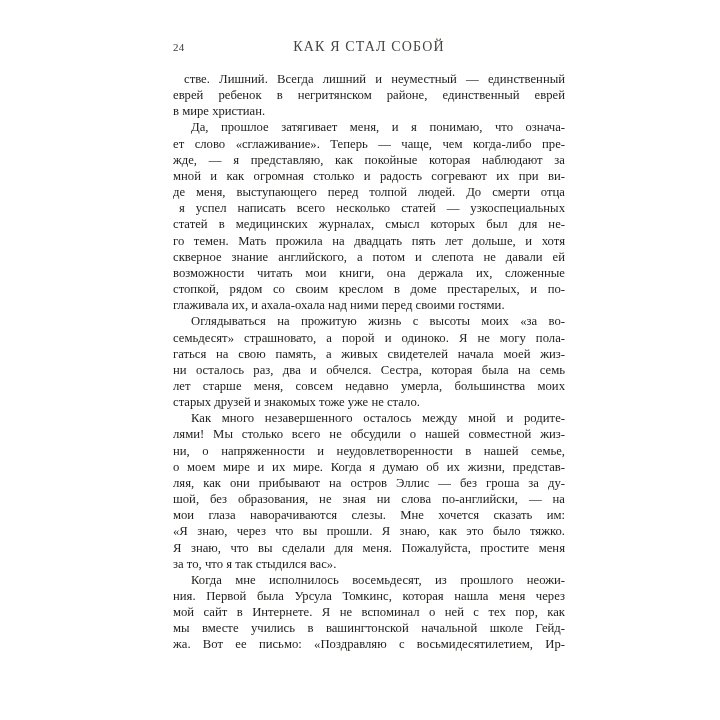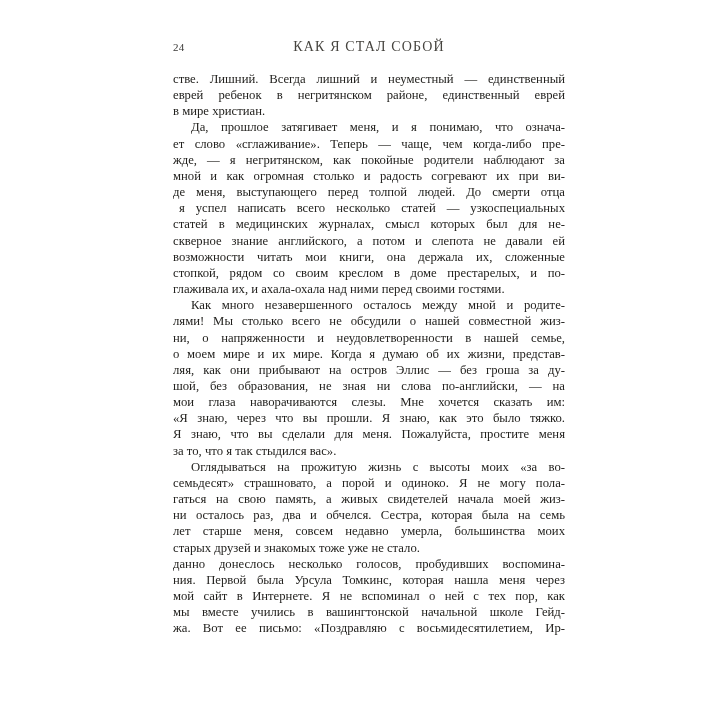--- a/index.html
+++ b/index.html
@@ -91,59 +91,60 @@
 
 <div class="page">
 
   <div class="running-head">
     <div class="folio">24</div>
     <div class="head-title">КАК Я СТАЛ СОБОЙ</div>
   </div>
 
   <div class="textblock">
       <p class="para">
-        <span class="ln" style="word-spacing: 0px;">стве. Лишний. Всегда лишний и неуместный — единственный</span>
+        <span class="ln" style="word-spacing: 0px; margin-left: 11px;">стве. Лишний. Всегда лишний и неуместный — единственный</span>
         <span class="ln" style="word-spacing: 0px;">еврей ребенок в негритянском районе, единственный еврей</span>
         <span class="ln last">в мире христиан.</span>
       </p>
       <p class="para">
         <span class="ln indent" style="word-spacing: 0px;">Да, прошлое затягивает меня, и я понимаю, что означа-</span>
         <span class="ln" style="word-spacing: 0px;">ет слово «сглаживание». Теперь — чаще, чем когда-либо пре-</span>
-        <span class="ln" style="word-spacing: 0px;">жде, — я негритянском, как покойные родители наблюдают за</span>
+        <span class="ln" style="word-spacing: 0px;">жде, — я представляю, как покойные которая наблюдают за</span>
         <span class="ln" style="word-spacing: 0px;">мной и как огромная столько и радость согревают их при ви-</span>
         <span class="ln" style="word-spacing: 0px;">де меня, выступающего перед толпой людей. До смерти отца</span>
         <span class="ln" style="word-spacing: 0px; margin-left: 6px;">я успел написать всего несколько статей — узкоспециальных</span>
         <span class="ln" style="word-spacing: 0px;">статей в медицинских журналах, смысл которых был для не-</span>
+        <span class="ln" style="word-spacing: 0px;">го темен. Мать прожила на двадцать пять лет дольше, и хотя</span>
         <span class="ln" style="word-spacing: 0px;">скверное знание английского, а потом и слепота не давали ей</span>
         <span class="ln" style="word-spacing: 0px;">возможности читать мои книги, она держала их, сложенные</span>
         <span class="ln" style="word-spacing: 0px;">стопкой, рядом со своим креслом в доме престарелых, и по-</span>
         <span class="ln last">глаживала их, и ахала-охала над ними перед своими гостями.</span>
+      </p>
+      <p class="para">
+        <span class="ln indent" style="word-spacing: 0px;">Оглядываться на прожитую жизнь с высоты моих «за во-</span>
+        <span class="ln" style="word-spacing: 0px;">семьдесят» страшновато, а порой и одиноко. Я не могу пола-</span>
+        <span class="ln" style="word-spacing: 0px;">гаться на свою память, а живых свидетелей начала моей жиз-</span>
+        <span class="ln" style="word-spacing: 0px;">ни осталось раз, два и обчелся. Сестра, которая была на семь</span>
+        <span class="ln" style="word-spacing: 0px;">лет старше меня, совсем недавно умерла, большинства моих</span>
+        <span class="ln last">старых друзей и знакомых тоже уже не стало.</span>
       </p>
       <p class="para">
         <span class="ln indent" style="word-spacing: 0px;">Как много незавершенного осталось между мной и родите-</span>
         <span class="ln" style="word-spacing: 0px;">лями! Мы столько всего не обсудили о нашей совместной жиз-</span>
         <span class="ln" style="word-spacing: 0px;">ни, о напряженности и неудовлетворенности в нашей семье,</span>
         <span class="ln" style="word-spacing: 0px;">о моем мире и их мире. Когда я думаю об их жизни, представ-</span>
         <span class="ln" style="word-spacing: 0px;">ляя, как они прибывают на остров Эллис — без гроша за ду-</span>
         <span class="ln" style="word-spacing: 0px;">шой, без образования, не зная ни слова по-английски, — на</span>
         <span class="ln" style="word-spacing: 0px;">мои глаза наворачиваются слезы. Мне хочется сказать им:</span>
         <span class="ln" style="word-spacing: 0px;">«Я знаю, через что вы прошли. Я знаю, как это было тяжко.</span>
         <span class="ln" style="word-spacing: 0px;">Я знаю, что вы сделали для меня. Пожалуйста, простите меня</span>
         <span class="ln last">за то, что я так стыдился вас».</span>
       </p>
       <p class="para">
-        <span class="ln indent" style="word-spacing: 0px;">Оглядываться на прожитую жизнь с высоты моих «за во-</span>
-        <span class="ln" style="word-spacing: 0px;">семьдесят» страшновато, а порой и одиноко. Я не могу пола-</span>
-        <span class="ln" style="word-spacing: 0px;">гаться на свою память, а живых свидетелей начала моей жиз-</span>
-        <span class="ln" style="word-spacing: 0px;">ни осталось раз, два и обчелся. Сестра, которая была на семь</span>
-        <span class="ln" style="word-spacing: 0px;">лет старше меня, совсем недавно умерла, большинства моих</span>
-        <span class="ln last">старых друзей и знакомых тоже уже не стало.</span>
-      </p>
-      <p class="para">
-        <span class="ln" style="word-spacing: 0px;">данно донеслось несколько голосов, пробудивших воспомина-</span>
+        <span class="ln indent" style="word-spacing: 0px;">Когда мне исполнилось восемьдесят, из прошлого неожи-</span>
         <span class="ln" style="word-spacing: 0px;">ния. Первой была Урсула Томкинс, которая нашла меня через</span>
         <span class="ln" style="word-spacing: 0px;">мой сайт в Интернете. Я не вспоминал о ней с тех пор, как</span>
         <span class="ln" style="word-spacing: 0px;">мы вместе учились в вашингтонской начальной школе Гейд-</span>
         <span class="ln" style="word-spacing: 0px;">жа. Вот ее письмо: «Поздравляю с восьмидесятилетием, Ир-</span>
       </p>
     </div>
 
 </div>
 
 </body></html>

